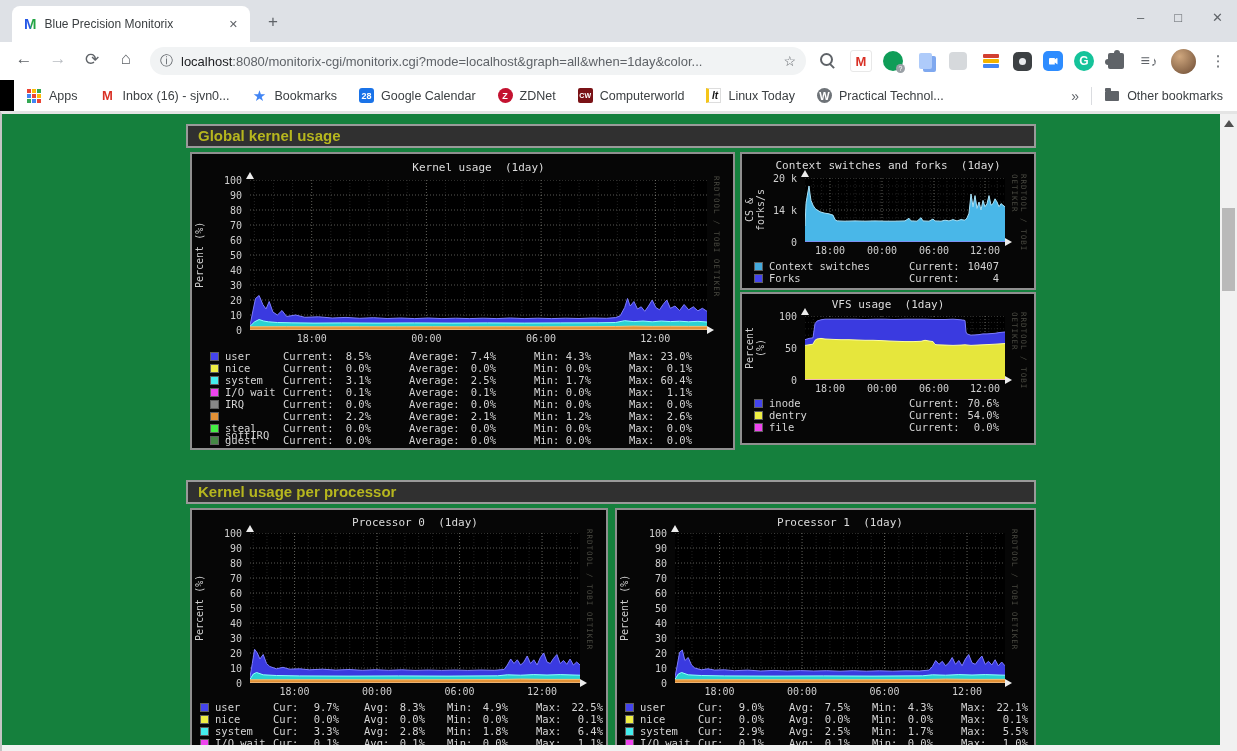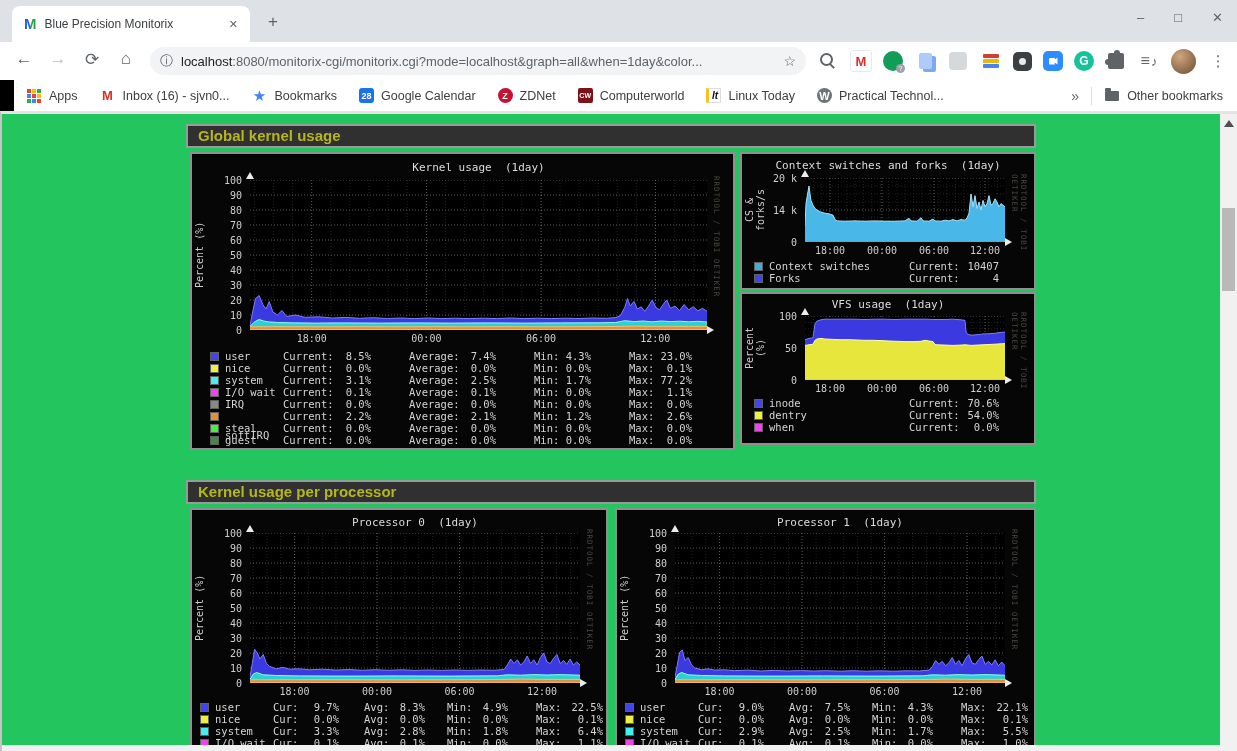--- a/index.html
+++ b/index.html
@@ -82,21 +82,21 @@
       font-weight:bold;font-size:10px;width:15px;height:15px;font-style:italic;}
   .b-wp{background:#6e7378;border-radius:50%;color:#fff;font-weight:bold;font-size:11px;
       width:15px;height:15px;}
   .bm-spacer{flex:1;}
   .bm-overflow{color:#5f6368;font-size:14px;margin-right:12px;}
   .bm-divider{width:1px;height:18px;background:#dadce0;margin-right:12px;}
   .b-folder{width:14px;height:10px;background:#5f6368;border-radius:1px;position:relative;}
   .b-folder::before{content:'';position:absolute;left:0;top:-3px;width:6px;height:3px;
       background:#5f6368;border-radius:1px 1px 0 0;}
   
-  .page{position:absolute;left:0;top:111px;right:0;bottom:0;background:#22c55e;
+  .page{position:absolute;left:0;top:111px;right:0;bottom:0;background:#15803d;
         border-top:3px solid #e4e4e4;border-left:2px solid #c4c4c4;overflow:hidden;}
   .sec-title{position:absolute;height:24px;background:#303030;border:2px solid #9a9a9a;
       color:#b6b61e;font-weight:bold;font-size:15px;line-height:20px;padding-left:10px;}
   .panel{position:absolute;background:#060606;border:2px solid #8f8f8f;overflow:hidden;
       font-family:"DejaVu Sans Mono","Liberation Mono",monospace;color:#d4d4d4;}
   .g-title{position:absolute;text-align:center;font-size:11px;white-space:pre;color:#dcdcdc;}
   .g-ylabel{position:absolute;writing-mode:vertical-rl;transform:rotate(180deg);
       text-align:center;font-size:10px;color:#cfcfcf;width:14px;}
   .g-ytick{position:absolute;text-align:right;font-size:10px;color:#cfcfcf;height:11px;
       line-height:11px;white-space:pre;}
@@ -334,21 +334,21 @@
             <span class="ll" style="width: 54px;">Current:</span>
             <span class="lv" style="width: 34px;">3.1%</span>
             <span class="lgap" style="width: 38px;"></span>
             <span class="ll" style="width: 54px;">Average:</span>
             <span class="lv" style="width: 33px;">2.5%</span>
             <span class="lgap" style="width: 38px;"></span>
             <span class="ll" style="width: 30px;">Min:</span>
             <span class="lv" style="width: 27px;">1.7%</span>
             <span class="lgap" style="width: 38px;"></span>
             <span class="ll" style="width: 30px;">Max:</span>
-            <span class="lv" style="width: 33px;">77.2%</span>
+            <span class="lv" style="width: 33px;">60.4%</span>
           </div>
           <div class="lrow" style="height: 12px;">
             <span class="sw" style="background: rgb(238, 68, 238);"></span>
             <span class="ln" style="width: 58px;">I/O wait</span>
             <span class="lgap" style="width: 0px;"></span>
             <span class="ll" style="width: 54px;">Current:</span>
             <span class="lv" style="width: 34px;">0.1%</span>
             <span class="lgap" style="width: 38px;"></span>
             <span class="ll" style="width: 54px;">Average:</span>
             <span class="lv" style="width: 33px;">0.1%</span>
@@ -562,21 +562,21 @@
           </div>
           <div class="lrow" style="height: 12px;">
             <span class="sw" style="background: rgb(238, 238, 68);"></span>
             <span class="ln" style="width: 120px;">dentry</span>
             <span class="lgap" style="width: 20px;"></span>
             <span class="ll" style="width: 54px;">Current:</span>
             <span class="lv" style="width: 36px;">54.0%</span>
           </div>
           <div class="lrow" style="height: 12px;">
             <span class="sw" style="background: rgb(238, 68, 238);"></span>
-            <span class="ln" style="width: 120px;">when</span>
+            <span class="ln" style="width: 120px;">file</span>
             <span class="lgap" style="width: 20px;"></span>
             <span class="ll" style="width: 54px;">Current:</span>
             <span class="lv" style="width: 36px;">0.0%</span>
           </div>
         </div>
       </div>
 
     <div class="sec-title" style="left:184px;top:366px;width:850px">Kernel usage per processor</div>
 
     <div class="panel" style="left:188px;top:394px;width:418px;height:262px">

